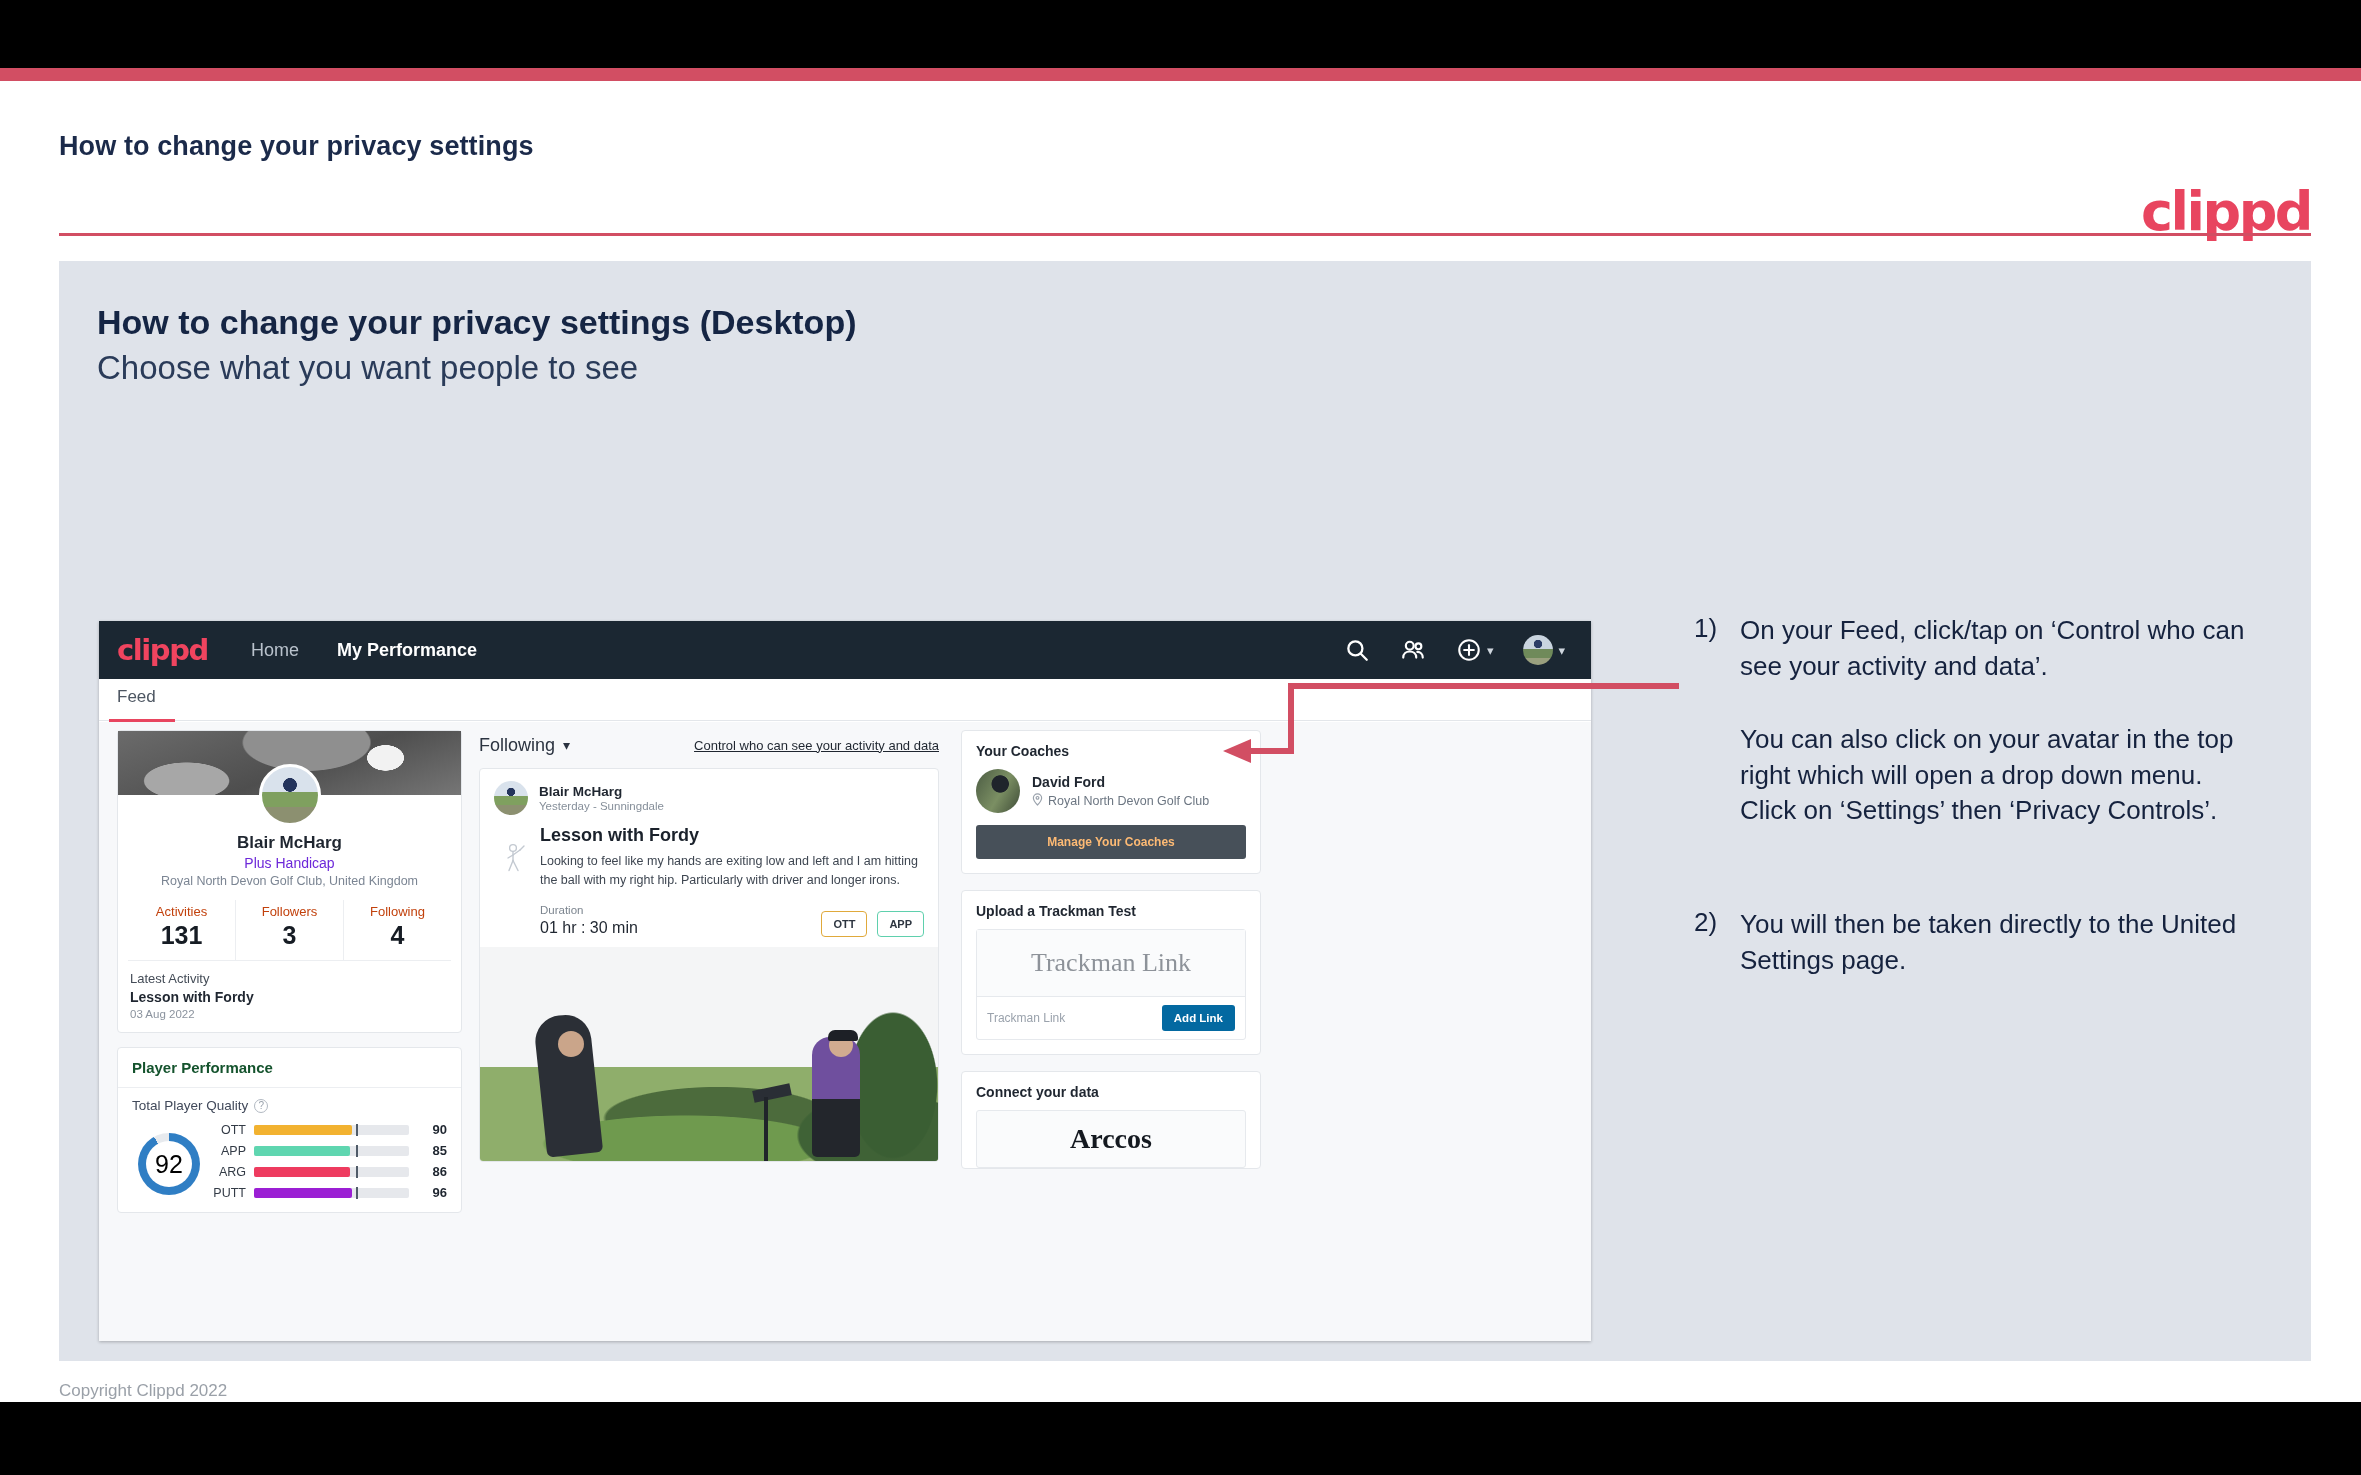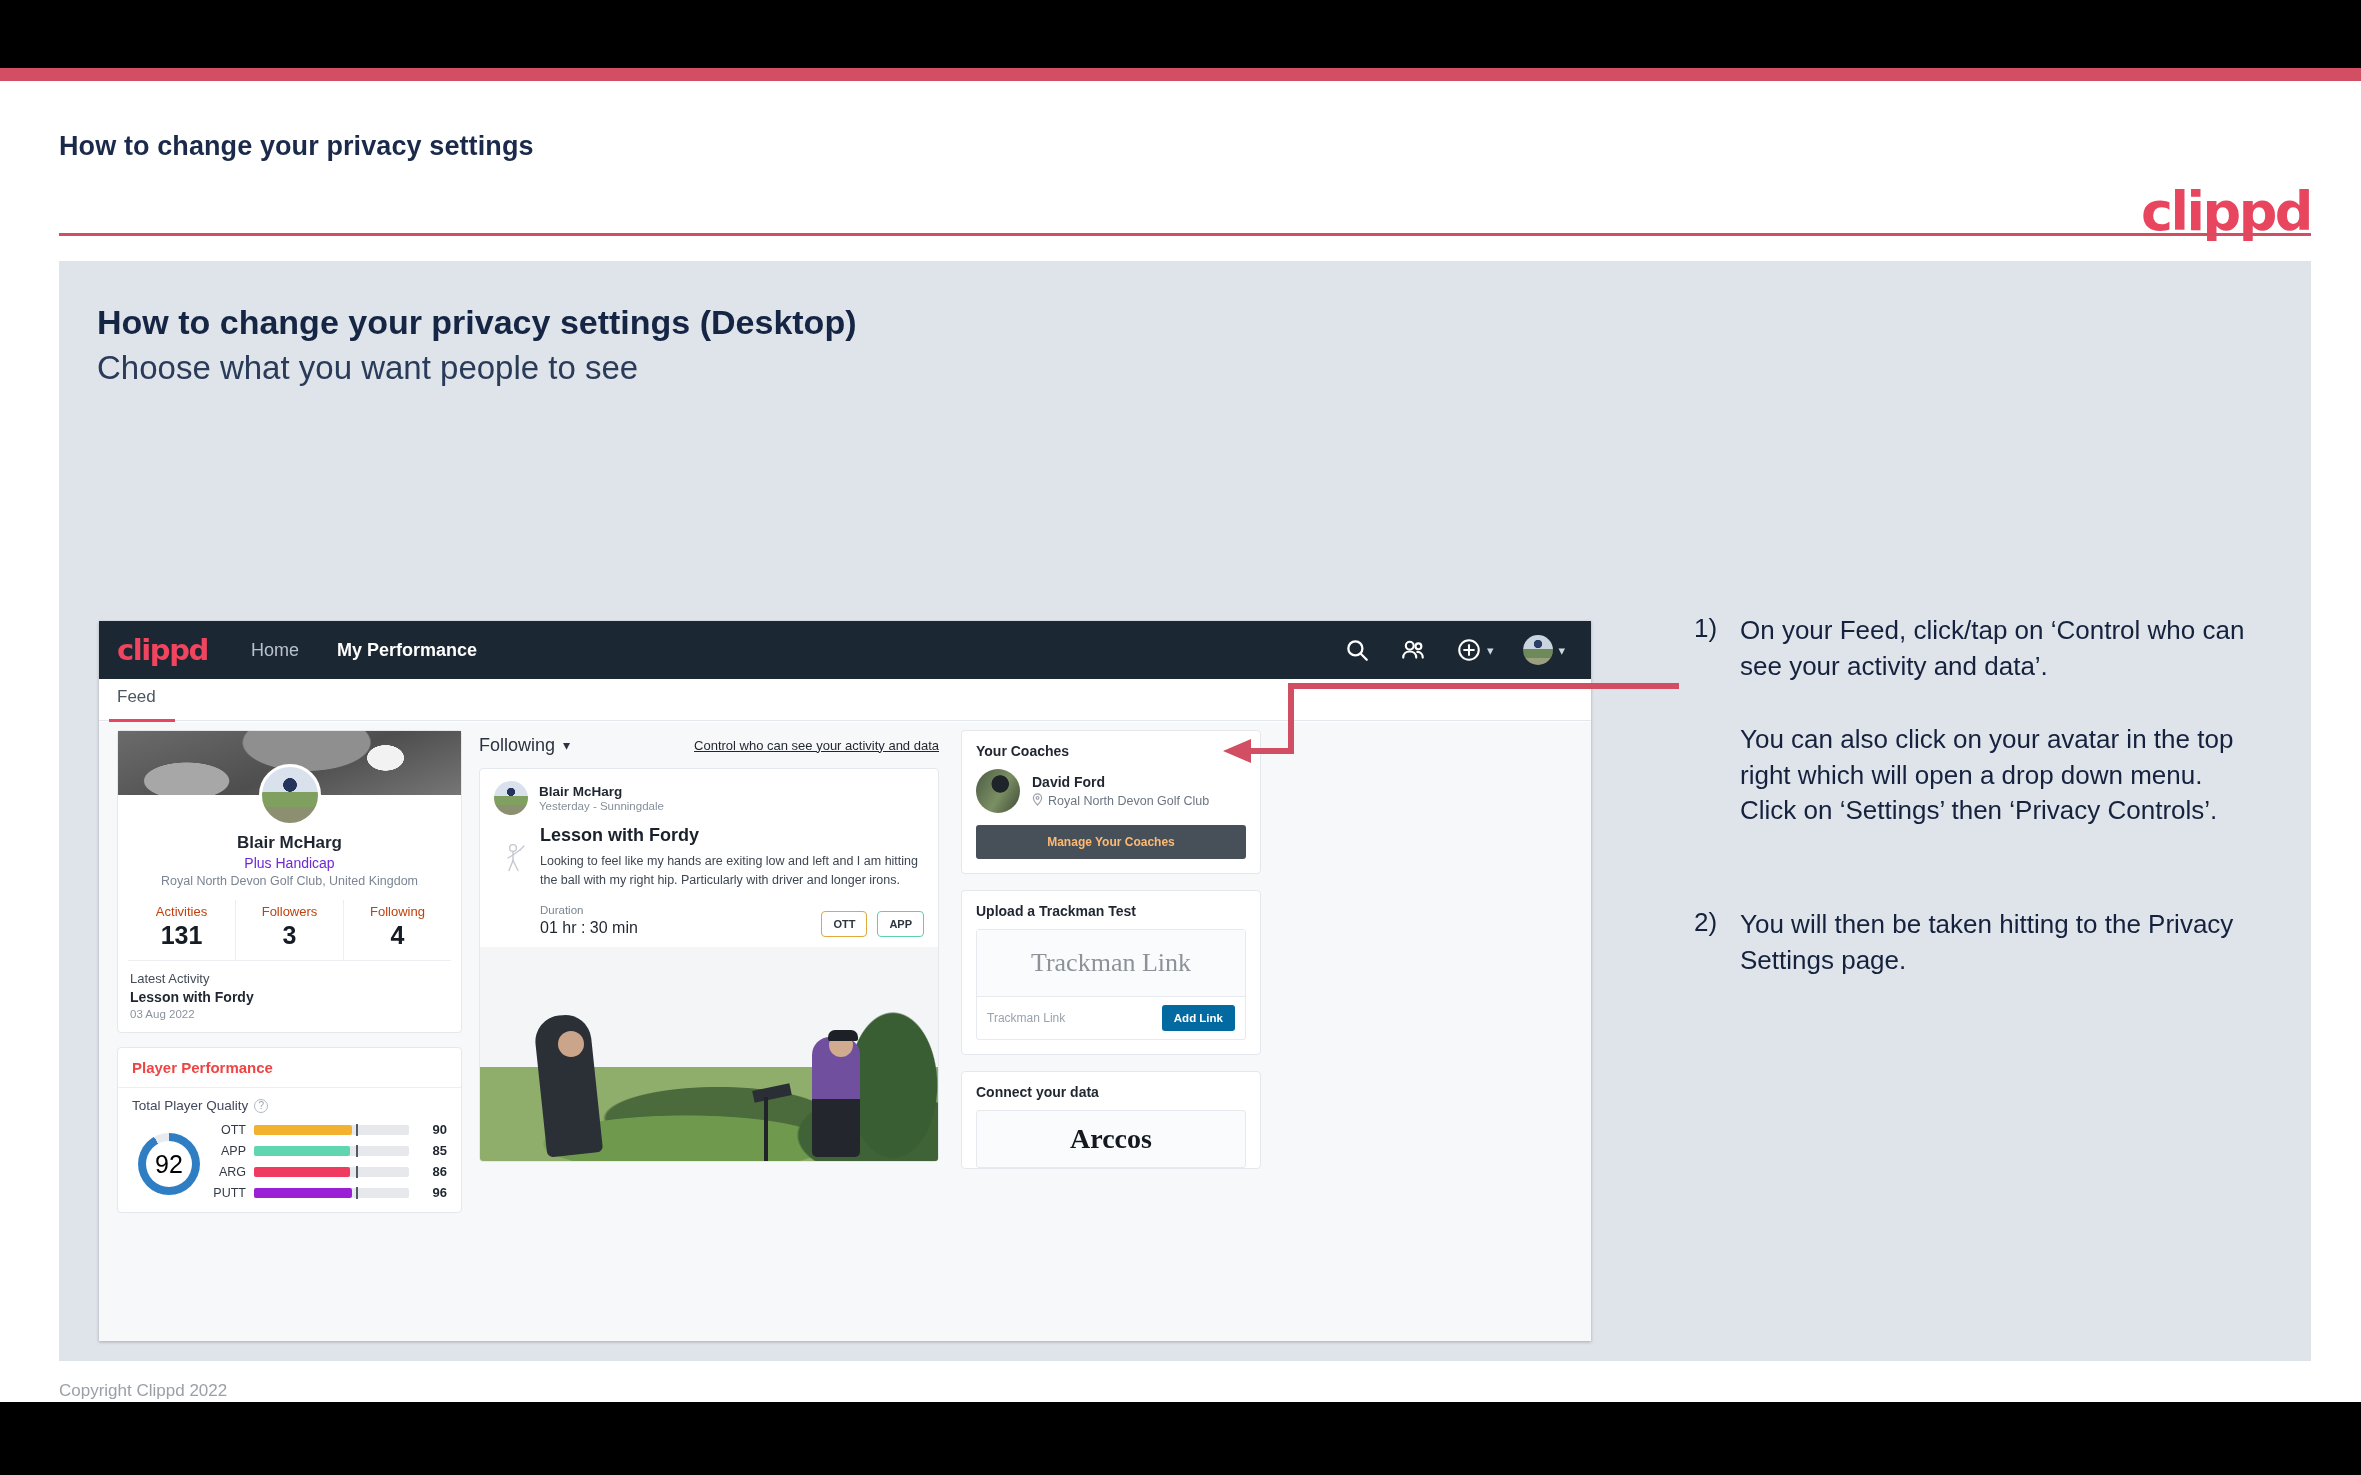--- a/index.html
+++ b/index.html
@@ -102,21 +102,21 @@
   .stat { flex:1; text-align:center; padding:4px 0 10px; }
   .stat + .stat { border-left:1px solid #eceef1; }
   .stat-l { font-size:13px; color:#c2410c; }
   .stat-v { font-size:25px; font-weight:700; color:#161c24; margin-top:2px; }
   .latest { padding:10px 12px 12px; text-align:left; }
   .latest-l { font-size:13px; color:#444c57; }
   .latest-t { font-size:14px; font-weight:700; color:#1f2630; margin-top:3px; }
   .latest-d { font-size:11.5px; color:#8b939e; margin-top:3px; }
 
   .perf { margin-top:14px; }
-  .perf-head { padding:11px 14px; font-size:15px; font-weight:700; color:#ef4444; border-bottom:1px solid #eceef1; }
+  .perf-head { padding:11px 14px; font-size:15px; font-weight:700; color:#14532d; border-bottom:1px solid #eceef1; }
   .perf-body { padding:10px 14px 6px; }
   .tpq { font-size:13.5px; color:#41495a; display:flex; align-items:center; gap:6px; }
   .q-ico { width:14px; height:14px; border:1.4px solid #b2b9c2; border-radius:50%; color:#9aa2ac; font-size:10px; line-height:11px; text-align:center; }
   .perf-row { display:flex; align-items:center; margin-top:9px; }
   .ring-wrap { width:74px; flex:0 0 74px; display:flex; align-items:center; justify-content:center; }
   .ring { width:62px; height:62px; border-radius:50%; background:conic-gradient(#2f7ec4 0 92%, #e7eaee 92% 100%); display:flex; align-items:center; justify-content:center; }
   .ring-in { width:46px; height:46px; border-radius:50%; background:#fff; display:flex; align-items:center; justify-content:center; font-size:25px; font-weight:400; color:#000000; }
   .bars { flex:1; }
   .bar-row { display:flex; align-items:center; margin-bottom:6px; }
   .bar-lab { width:40px; text-align:right; font-size:12.5px; color:#333b46; margin-right:8px; }
@@ -472,21 +472,21 @@
       <div class="instructions">
         <div class="ins-item">
           <div class="ins-num">1)</div>
           <div>
             <div class="ins-body">On your Feed, click/tap on ‘Control who can see your activity and data’.</div>
             <div class="ins-body ins-p2">You can also click on your avatar in the top right which will open a drop down menu. Click on ‘Settings’ then ‘Privacy Controls’.</div>
           </div>
         </div>
         <div class="ins-item ins-item2">
           <div class="ins-num">2)</div>
-          <div class="ins-body">You will then be taken hitting to the Privacy Settings page.</div>
+          <div class="ins-body">You will then be taken directly to the United Settings page.</div>
         </div>
       </div>
 
     </div>
 
     <div class="copyright">Copyright Clippd 2022</div>
   </div>
 </div>
 
 </body></html>

